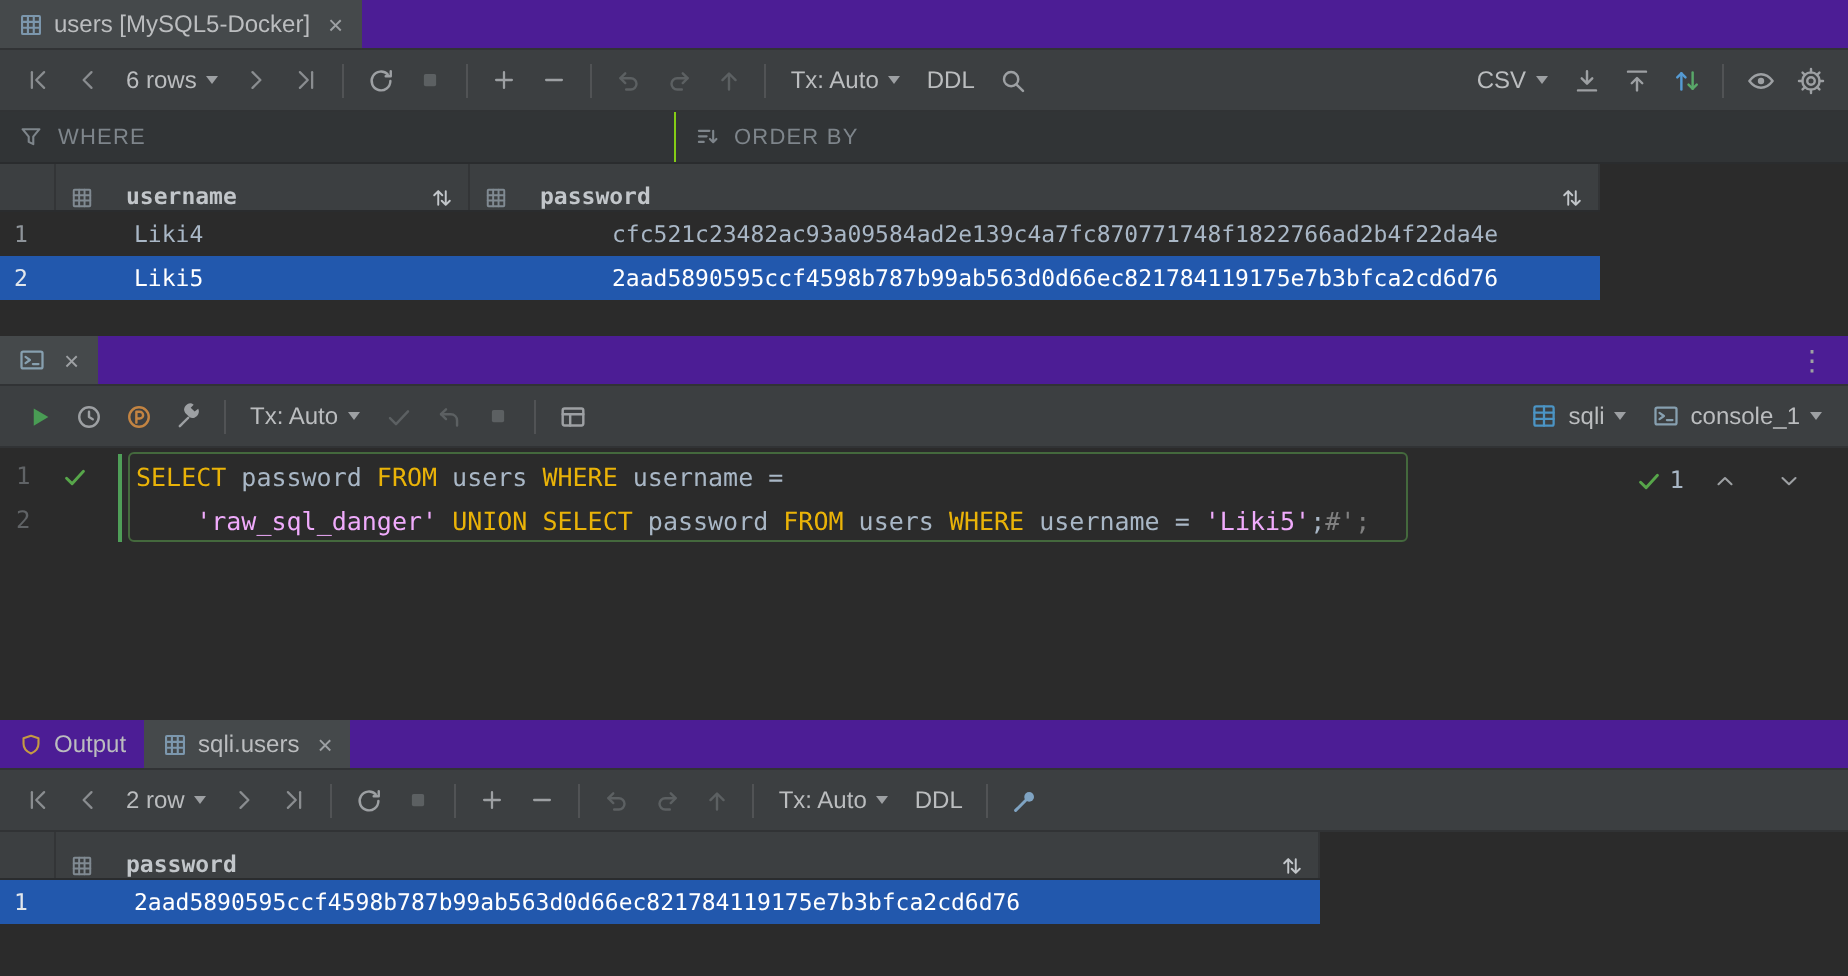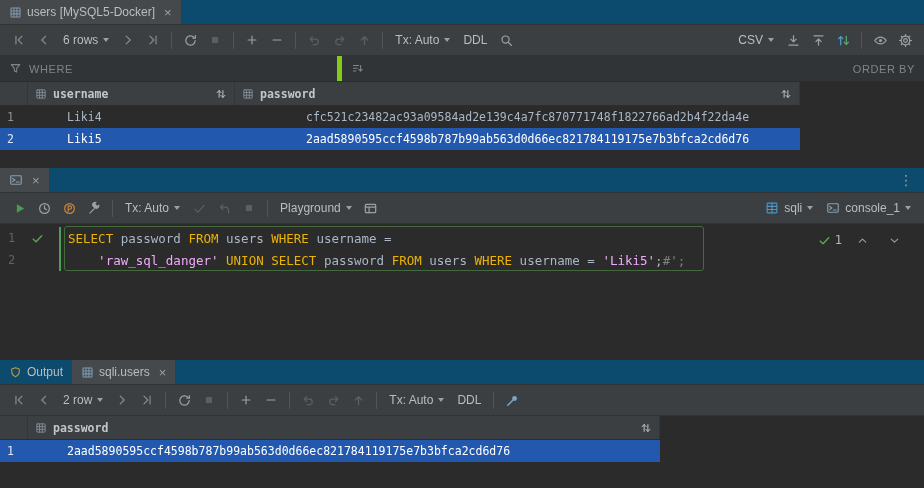--- a/index.html
+++ b/index.html
@@ -1,43 +1,43 @@
 <!DOCTYPE html>
 <html><head>
 <meta charset="utf-8">
 <style>
   * { margin:0; padding:0; box-sizing:border-box; }
   html,body { width:924px; height:488px; }
   body { background:#2b2b2b; font-family:"Liberation Sans",sans-serif; font-size:12px; color:#bbbdbf; overflow:hidden; }
   svg { display:block; }
   svg.s { stroke:currentColor; fill:none; stroke-width:1.3; stroke-linecap:round; stroke-linejoin:round; }
 
-  .tabbar { height:25px; background:#0c4a6e; border-bottom:1px solid #313335; display:flex; align-items:stretch; }
+  .tabbar { height:25px; background:#4c1d95; border-bottom:1px solid #313335; display:flex; align-items:stretch; }
   .tab { display:flex; align-items:center; gap:5px; padding:0 9px; color:#bbbdbf; }
   .tab.active { background:#45494b; }
   .close { color:#9da0a3; font-size:13px; margin-left:4px; line-height:1; }
   .more { margin-left:auto; padding:0 11px; color:#9da0a3; font-size:14px; display:flex; align-items:center; }
 
   .toolbar { height:31px; background:#3c3f41; border-bottom:1px solid #313335; display:flex; align-items:center; padding:0 7px; gap:1px; }
   .tbtn { height:22px; min-width:24px; display:flex; align-items:center; justify-content:center; border-radius:3px; color:#9da0a3; }
   .nav { color:#8a8d90; }
   .dis { color:#5c6062 !important; }
   .sep { width:1px; height:17px; background:#515355; margin:0 5px; flex:none; }
   .spacer { flex:1; }
   .ddl { display:flex; align-items:center; padding:0 6px; height:22px; color:#bbbdbf; white-space:nowrap; }
   .chev { width:0; height:0; border-left:3.5px solid transparent; border-right:3.5px solid transparent; border-top:4px solid #9da0a3; display:inline-block; margin-left:5px; }
 
   .filterbar { height:26px; background:#313436; border-bottom:1px solid #2a2c2e; display:flex; align-items:stretch; }
   .fcell { display:flex; align-items:center; gap:7px; padding:0 9px; color:#7e858b; letter-spacing:.6px; font-size:11px; }
   .fcell.where { width:337px; }
-  .fcell.order { border-left:5px solid #84cc16; flex:1;justify-content:space-between; }
+  .fcell.order { border-left:1px solid #84cc16; flex:1; }
 
   .grid { font-family:"DejaVu Sans Mono",monospace; font-size:11.5px; }
   .ghead { height:24px; display:flex; background:#3c3f41; border-bottom:1px solid #2a2c2e; }
-  .gh { display:flex; align-items:center; gap:6px; padding:0 7px; border-right:1px solid #333537; color:#c2c6ca; font-weight:bold; }
+  .gh { display:flex; align-items:flex-end; gap:16px; padding:0 7px; border-right:1px solid #333537; color:#c2c6ca; font-weight:bold; }
   .grow { height:22px; display:flex; color:#a9b7c6; }
   .gc { display:flex; align-items:center; padding:0 7px; white-space:nowrap; overflow:hidden;margin-left:32px; }
   .gnum { width:28px; color:#8e949a; padding-left:7px; display:flex; align-items:center; flex:none; }
   .grow.selected { background:#2258ad; color:#ffffff; }
   .grow.selected .gnum { color:#e2e7ec; }
   .w-gut { width:28px; flex:none; }
   .w-user { width:207px; flex:none; }
   .w-pass { width:565px; flex:none; }
   .w-pass2 { width:632px; flex:none; }
   .w800 { width:800px; }
@@ -314,24 +314,20 @@
         <path d="M12.3 12.5V9.8a3.3 3.3 0 0 0-3.3-3.3H3.8"></path>
         <path d="M6.4 3.9 3.7 6.5l2.7 2.6"></path>
       </svg>
     </span>
   <span class="tbtn dis">
       <svg class="s" width="14" height="14" viewBox="0 0 16 16">
         <rect x="4.5" y="4.5" width="7" height="7" rx="1" fill="currentColor" stroke="none"></rect>
       </svg>
     </span>
   <span class="sep"></span>
-  <span class="ddl">
-      <span>Playground</span>
-      <span class="chev"></span>
-    </span>
   <span class="tbtn">
       <svg class="s" width="15" height="15" viewBox="0 0 16 16">
         <rect x="2.5" y="3.5" width="11" height="9" rx="1"></rect>
         <path d="M2.5 6.5h11M6.5 6.5v6"></path>
       </svg>
     </span>
   <span class="spacer"></span>
   <span class="ddl">
     <span style="color:#4b94c4;margin-right:5px">
         <svg class="s" width="14" height="14" viewBox="0 0 16 16">

